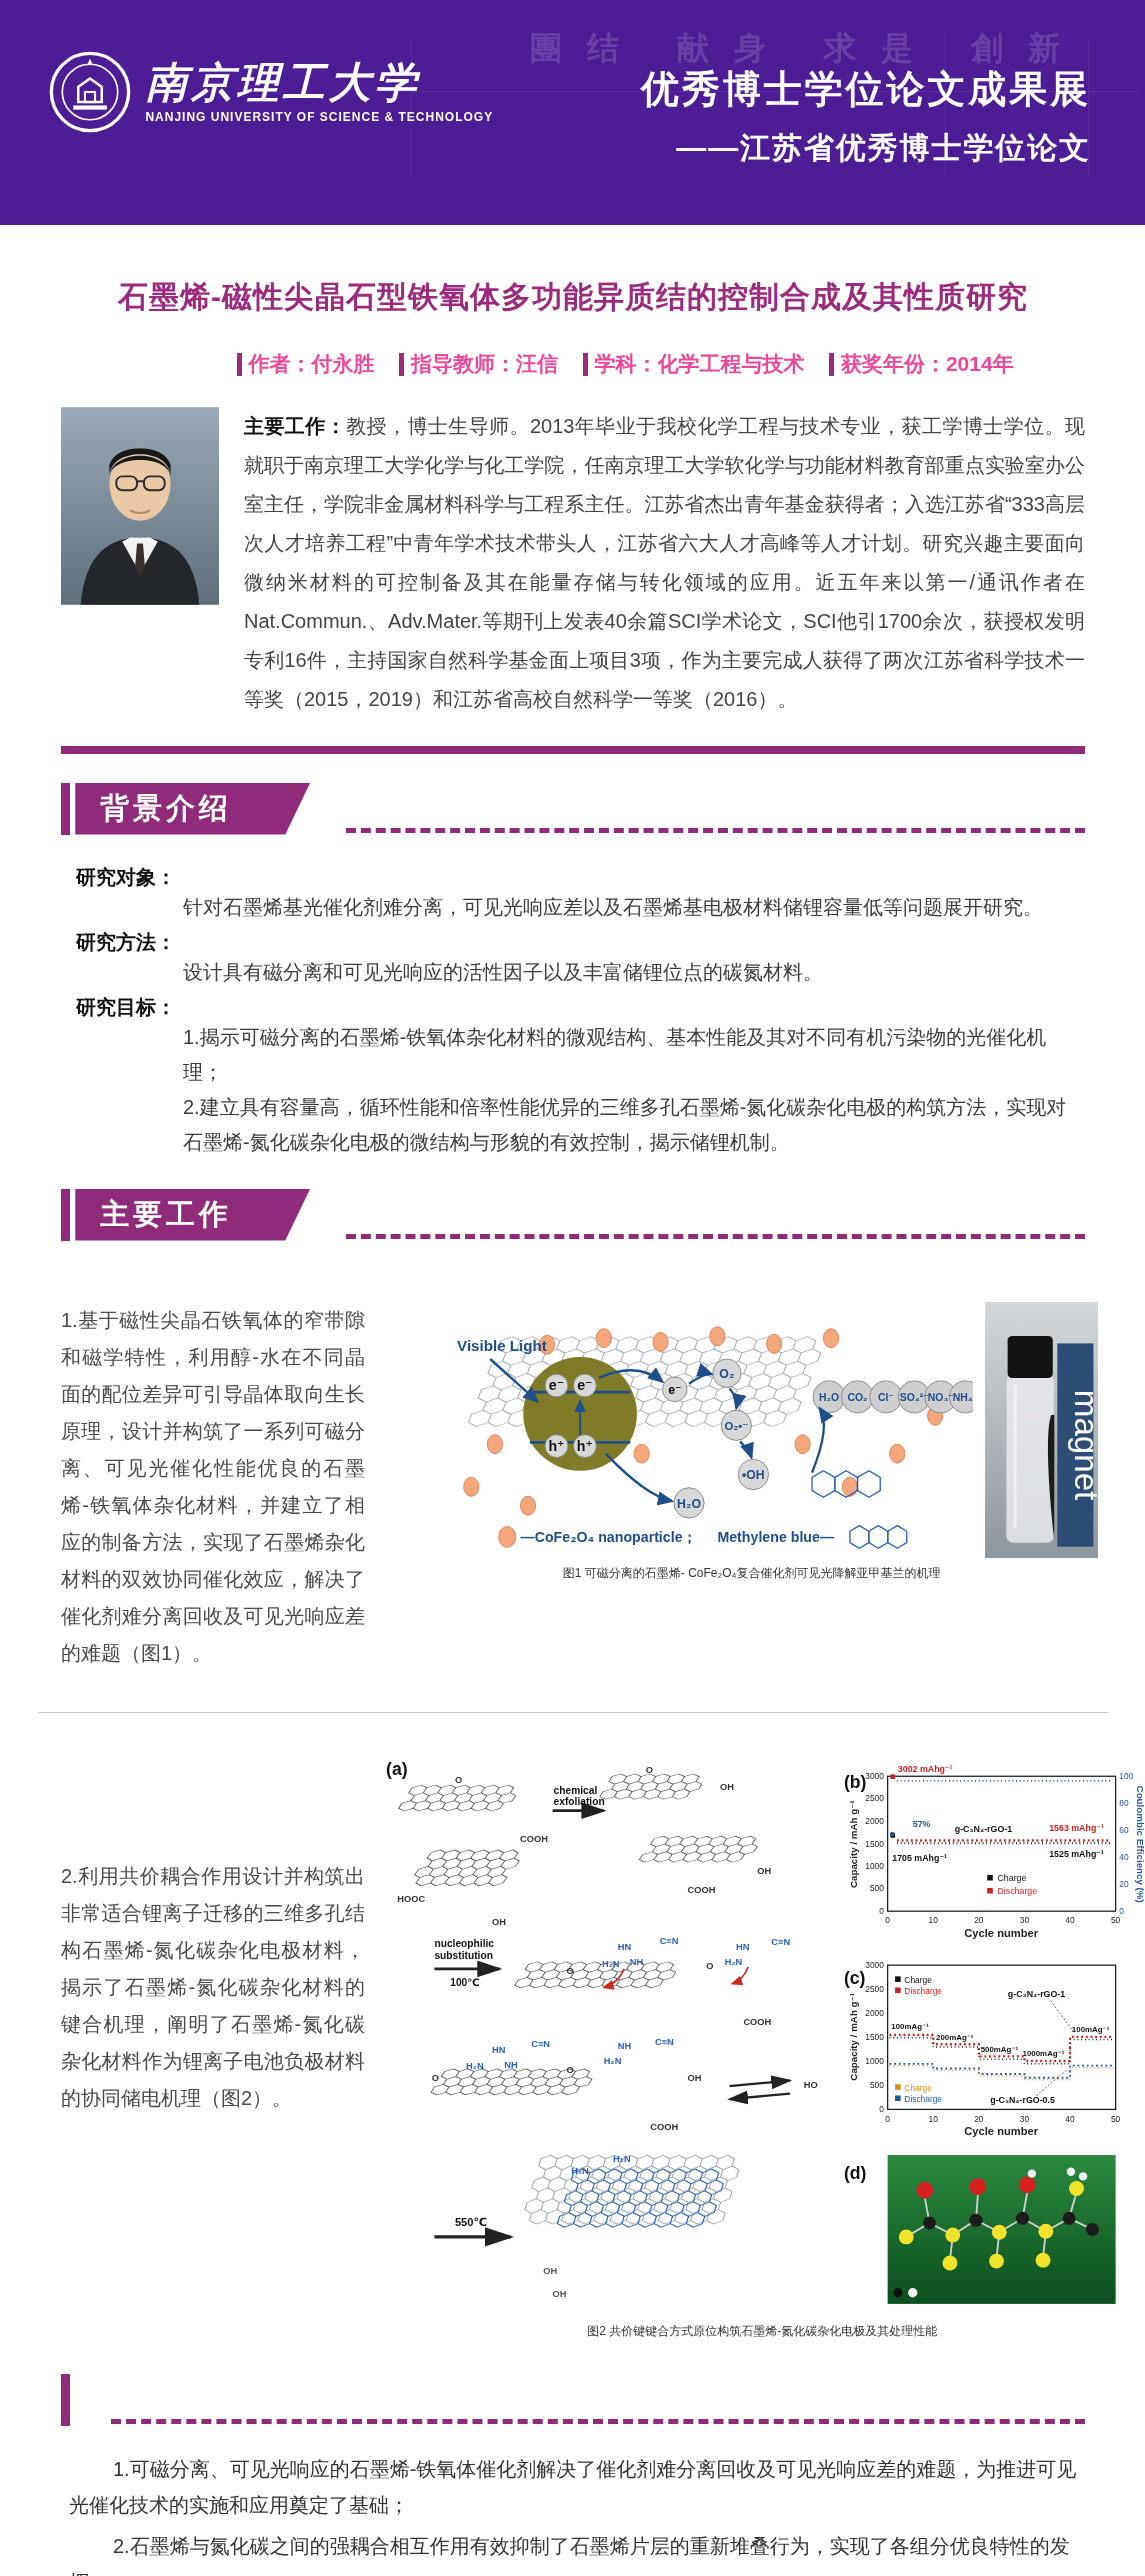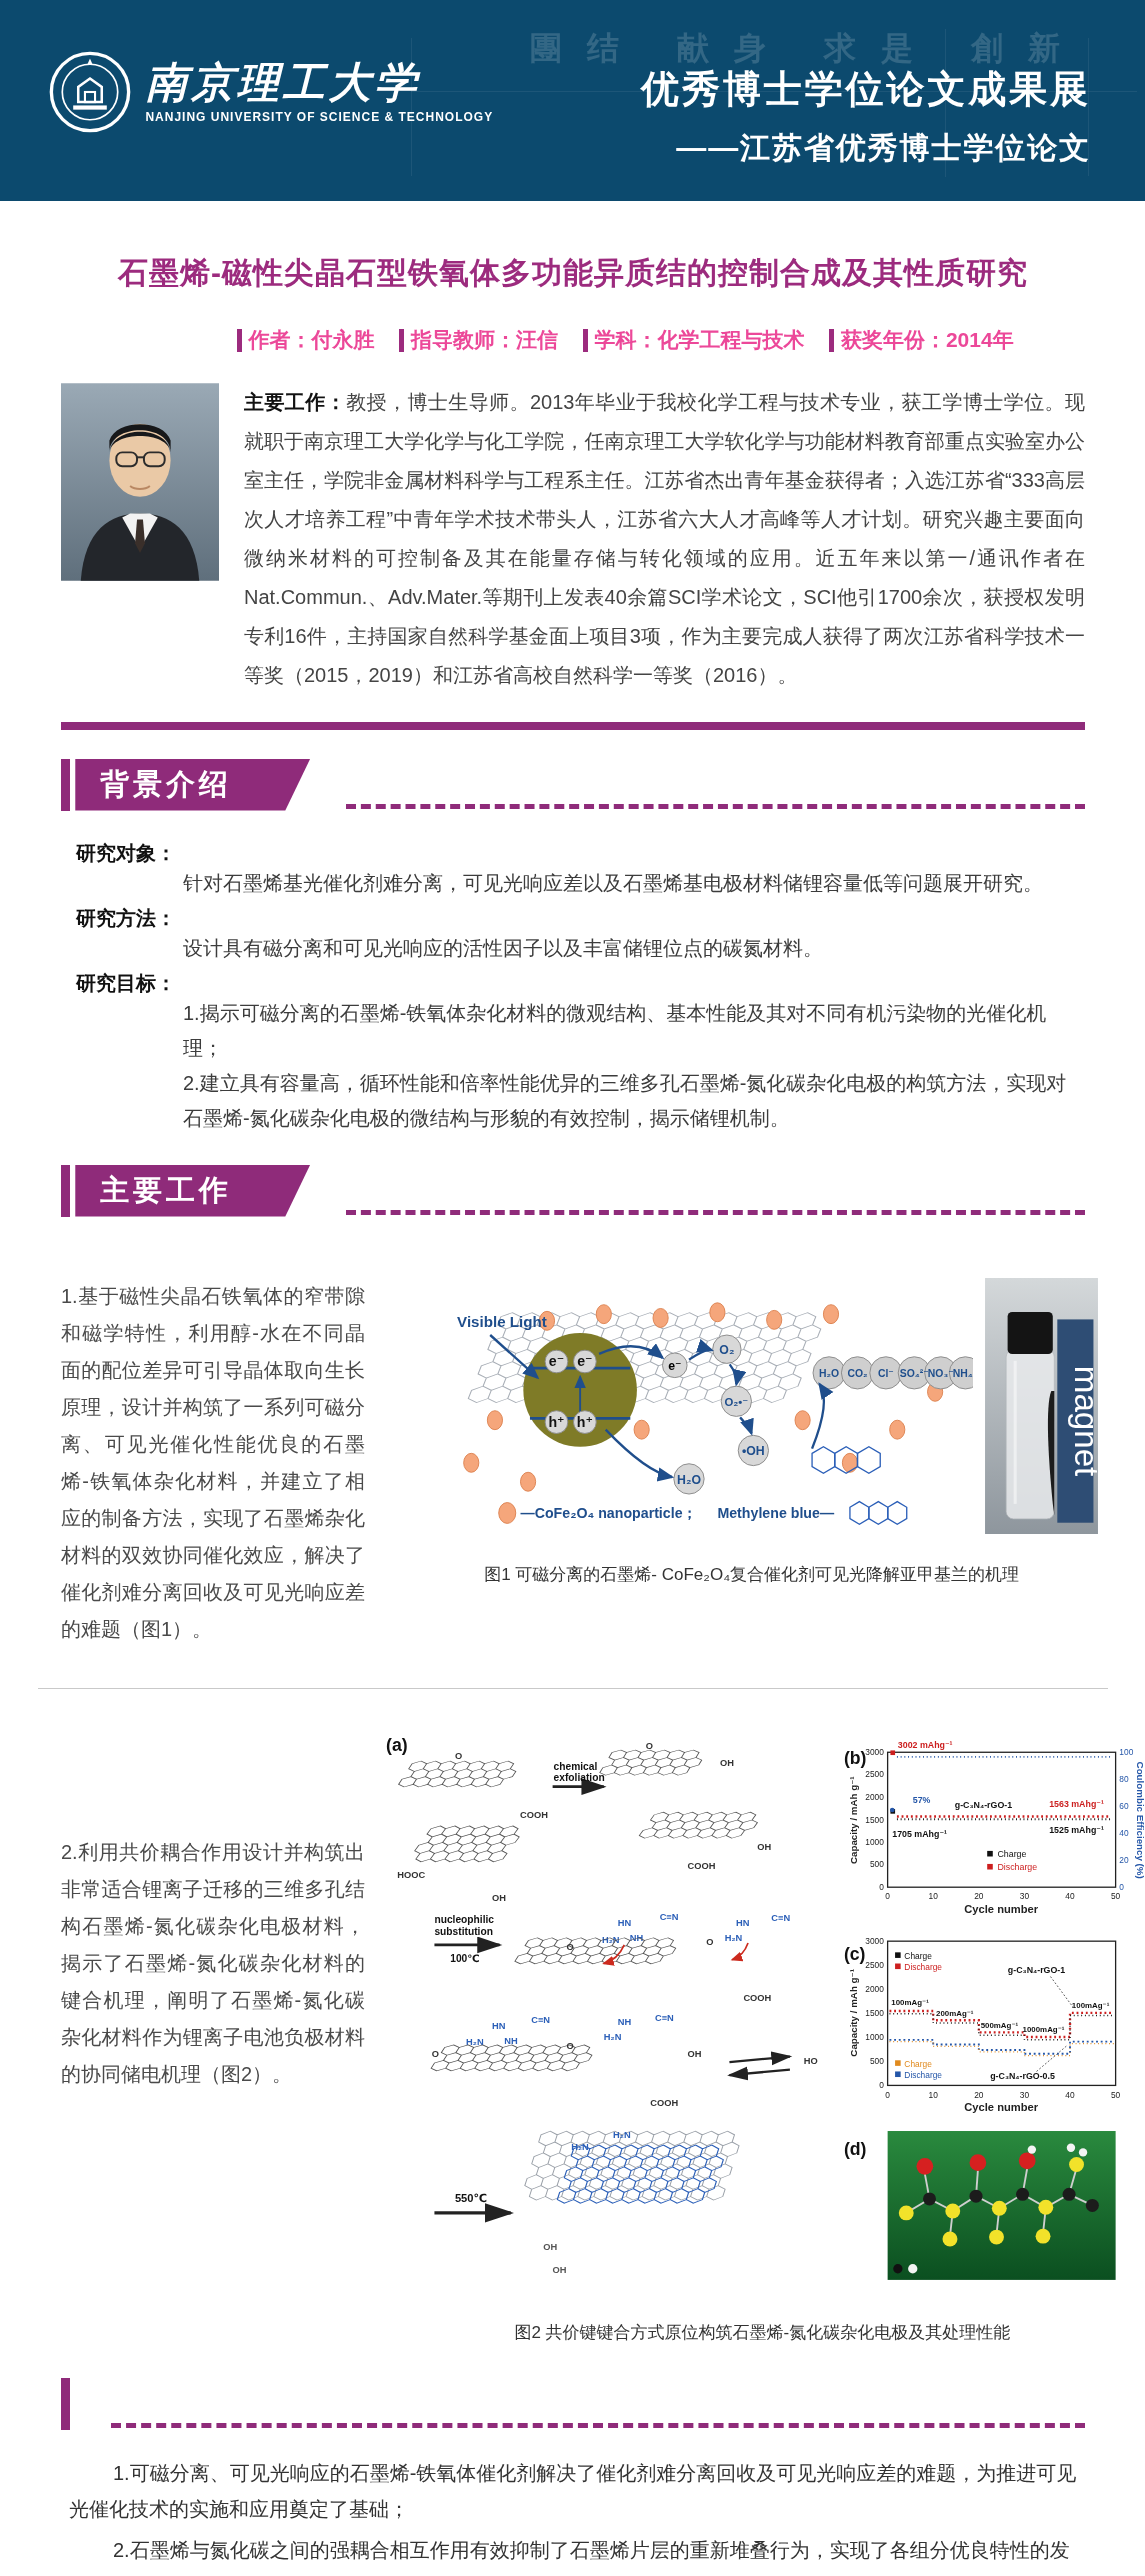--- a/index.html
+++ b/index.html
@@ -1,20 +1,20 @@
 <!DOCTYPE html>
 <html><head>
 <meta charset="utf-8">
 <style>
   html,body{margin:0;padding:0;background:#fff;}
   body{width:1146px;font-family:"Liberation Sans","DejaVu Sans",sans-serif;color:#3c3c3c;}
   .poster{position:relative;width:1146px;height:2576px;overflow:hidden;background:#fff;}
 
   
-  .header{position:relative;height:201px;background:#0c4a6e;overflow:hidden;}
+  .header{position:relative;height:225px;background:#4c1d95;overflow:hidden;}
   .wm-line{position:absolute;background:rgba(255,255,255,.07);}
   .wm-text{position:absolute;top:27px;left:530px;color:rgba(255,255,255,.16);font-size:32px;font-weight:bold;letter-spacing:25px;font-family:"Liberation Serif",serif;}
   .logo-wrap{position:absolute;left:48px;top:50px;display:flex;align-items:center;}
   .uni-name{margin-left:13.4px;}
   .uni-cn{color:#fff;font-size:42px;font-weight:bold;font-family:"DejaVu Serif","Liberation Serif",serif;letter-spacing:3.8px;line-height:46px;font-style:italic;}
   .uni-en{color:#fff;font-size:12px;font-weight:bold;letter-spacing:1px;margin-top:3.8px;}
   .head-right{position:absolute;right:55px;top:64px;text-align:right;}
   .head-title{color:#fff;font-size:38px;font-weight:900;letter-spacing:2.9px;}
   .head-sub{color:#fff;font-size:30px;font-weight:900;letter-spacing:1.9px;margin-top:13.4px;}
 
@@ -44,21 +44,21 @@
   .bg-content{margin:25px 76px 0;font-size:20px;line-height:35px;color:#3c3c3c;}
   .bg-row{display:flex;}
   .bg-label{flex:0 0 107px;font-weight:bold;color:#111;}
   .bg-text{flex:1;margin-top:30px;}
   .bg-sub{margin-left:107px;}
 
   
   .work-row{display:flex;margin:61px 23px 0 61px;}
   .work-text{flex:0 0 304px;font-size:20px;line-height:37px;color:#4a4a4a;text-align:justify;}
   .work-fig{flex:1;margin-left:15.3px;text-align:center;}
-  .fig-caption{margin-top:25px;font-size:17px;color:#333;text-align:center;}
+  .fig-caption{margin-top:3px;font-size:12px;color:#333;text-align:center;}
   .work-divider{height:1px;background:#c9c9c9;margin:40px 38px;}
   .mt110{margin-top:105px;}
 
   
   .innov{margin:25px 69px 0;font-size:20px;line-height:36px;color:#333;}
   .innov p{margin:0 0 5.7px;text-indent:2.2em;}
 
   
   .ach{margin:23px 76px 0;}
   .ach-title{color:#b5167f;font-size:22px;font-weight:bold;margin-bottom:13.4px;}

